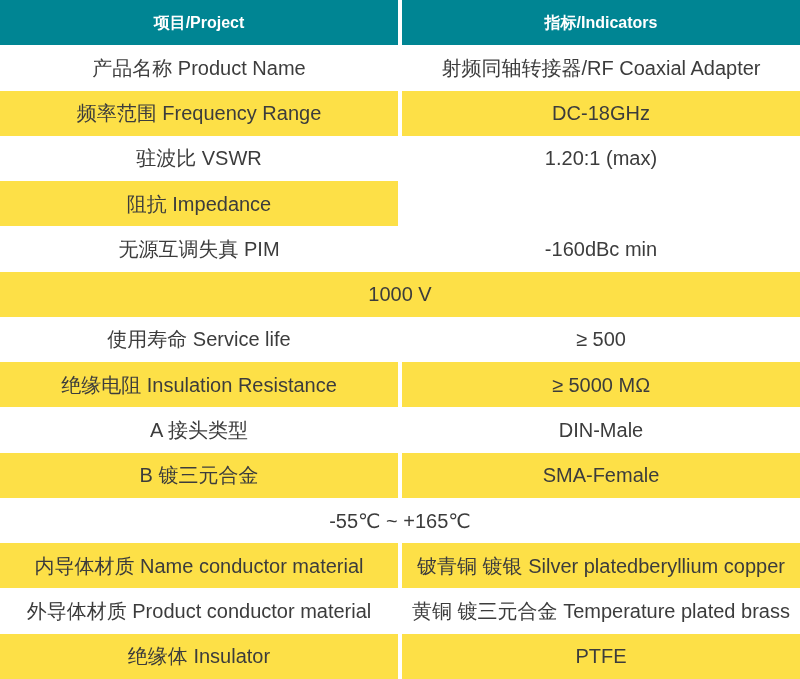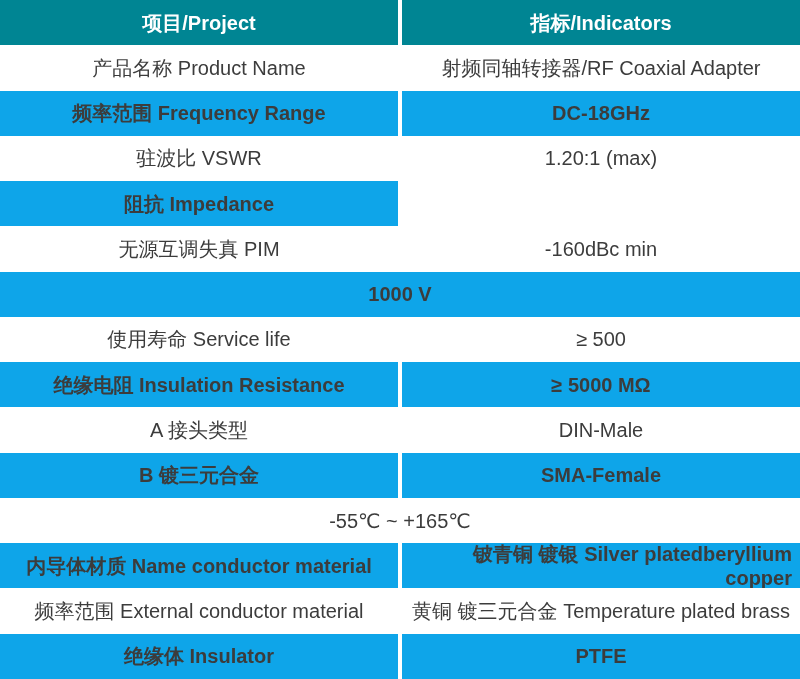--- a/index.html
+++ b/index.html
@@ -32,23 +32,23 @@
     line-height: 1.2;
     padding: 0 8px;
     box-sizing: border-box;
   }
   .cell.left  { width: 398px; margin-right: 4px; }
   .cell.right { flex: 1 1 0; text-align: right; }
   .row.header .cell {
     background: #008593;
     color: #ffffff;
     font-weight: bold;
-    font-size: 20px;
+    font-size: 16px;
   }
-  .row.alt .cell { background: #0ea5e9; font-weight: bold; }
+  .row.alt .cell { background: #fde047; }
   .row.plain .cell { background: #ffffff; }
 </style>
 </head>
 <body>
 
 <div id="spec-table">
   <div class="row header">
     <div class="cell left">项目/Project</div>
     <div class="cell right">指标/Indicators</div>
   </div>
@@ -104,21 +104,21 @@
   <div class="row plain">
     <div class="cell right">-55℃ ~ +165℃</div>
   </div>
 
   <div class="row alt">
     <div class="cell left">内导体材质 Name conductor material</div>
     <div class="cell right">铍青铜 镀银 Silver platedberyllium copper</div>
   </div>
 
   <div class="row plain">
-    <div class="cell left">频率范围 External conductor material</div>
+    <div class="cell left">外导体材质 Product conductor material</div>
     <div class="cell right">黄铜 镀三元合金 Temperature plated brass</div>
   </div>
 
   <div class="row alt">
     <div class="cell left">绝缘体 Insulator</div>
     <div class="cell right">PTFE</div>
   </div>
 </div>
 </div>
 

